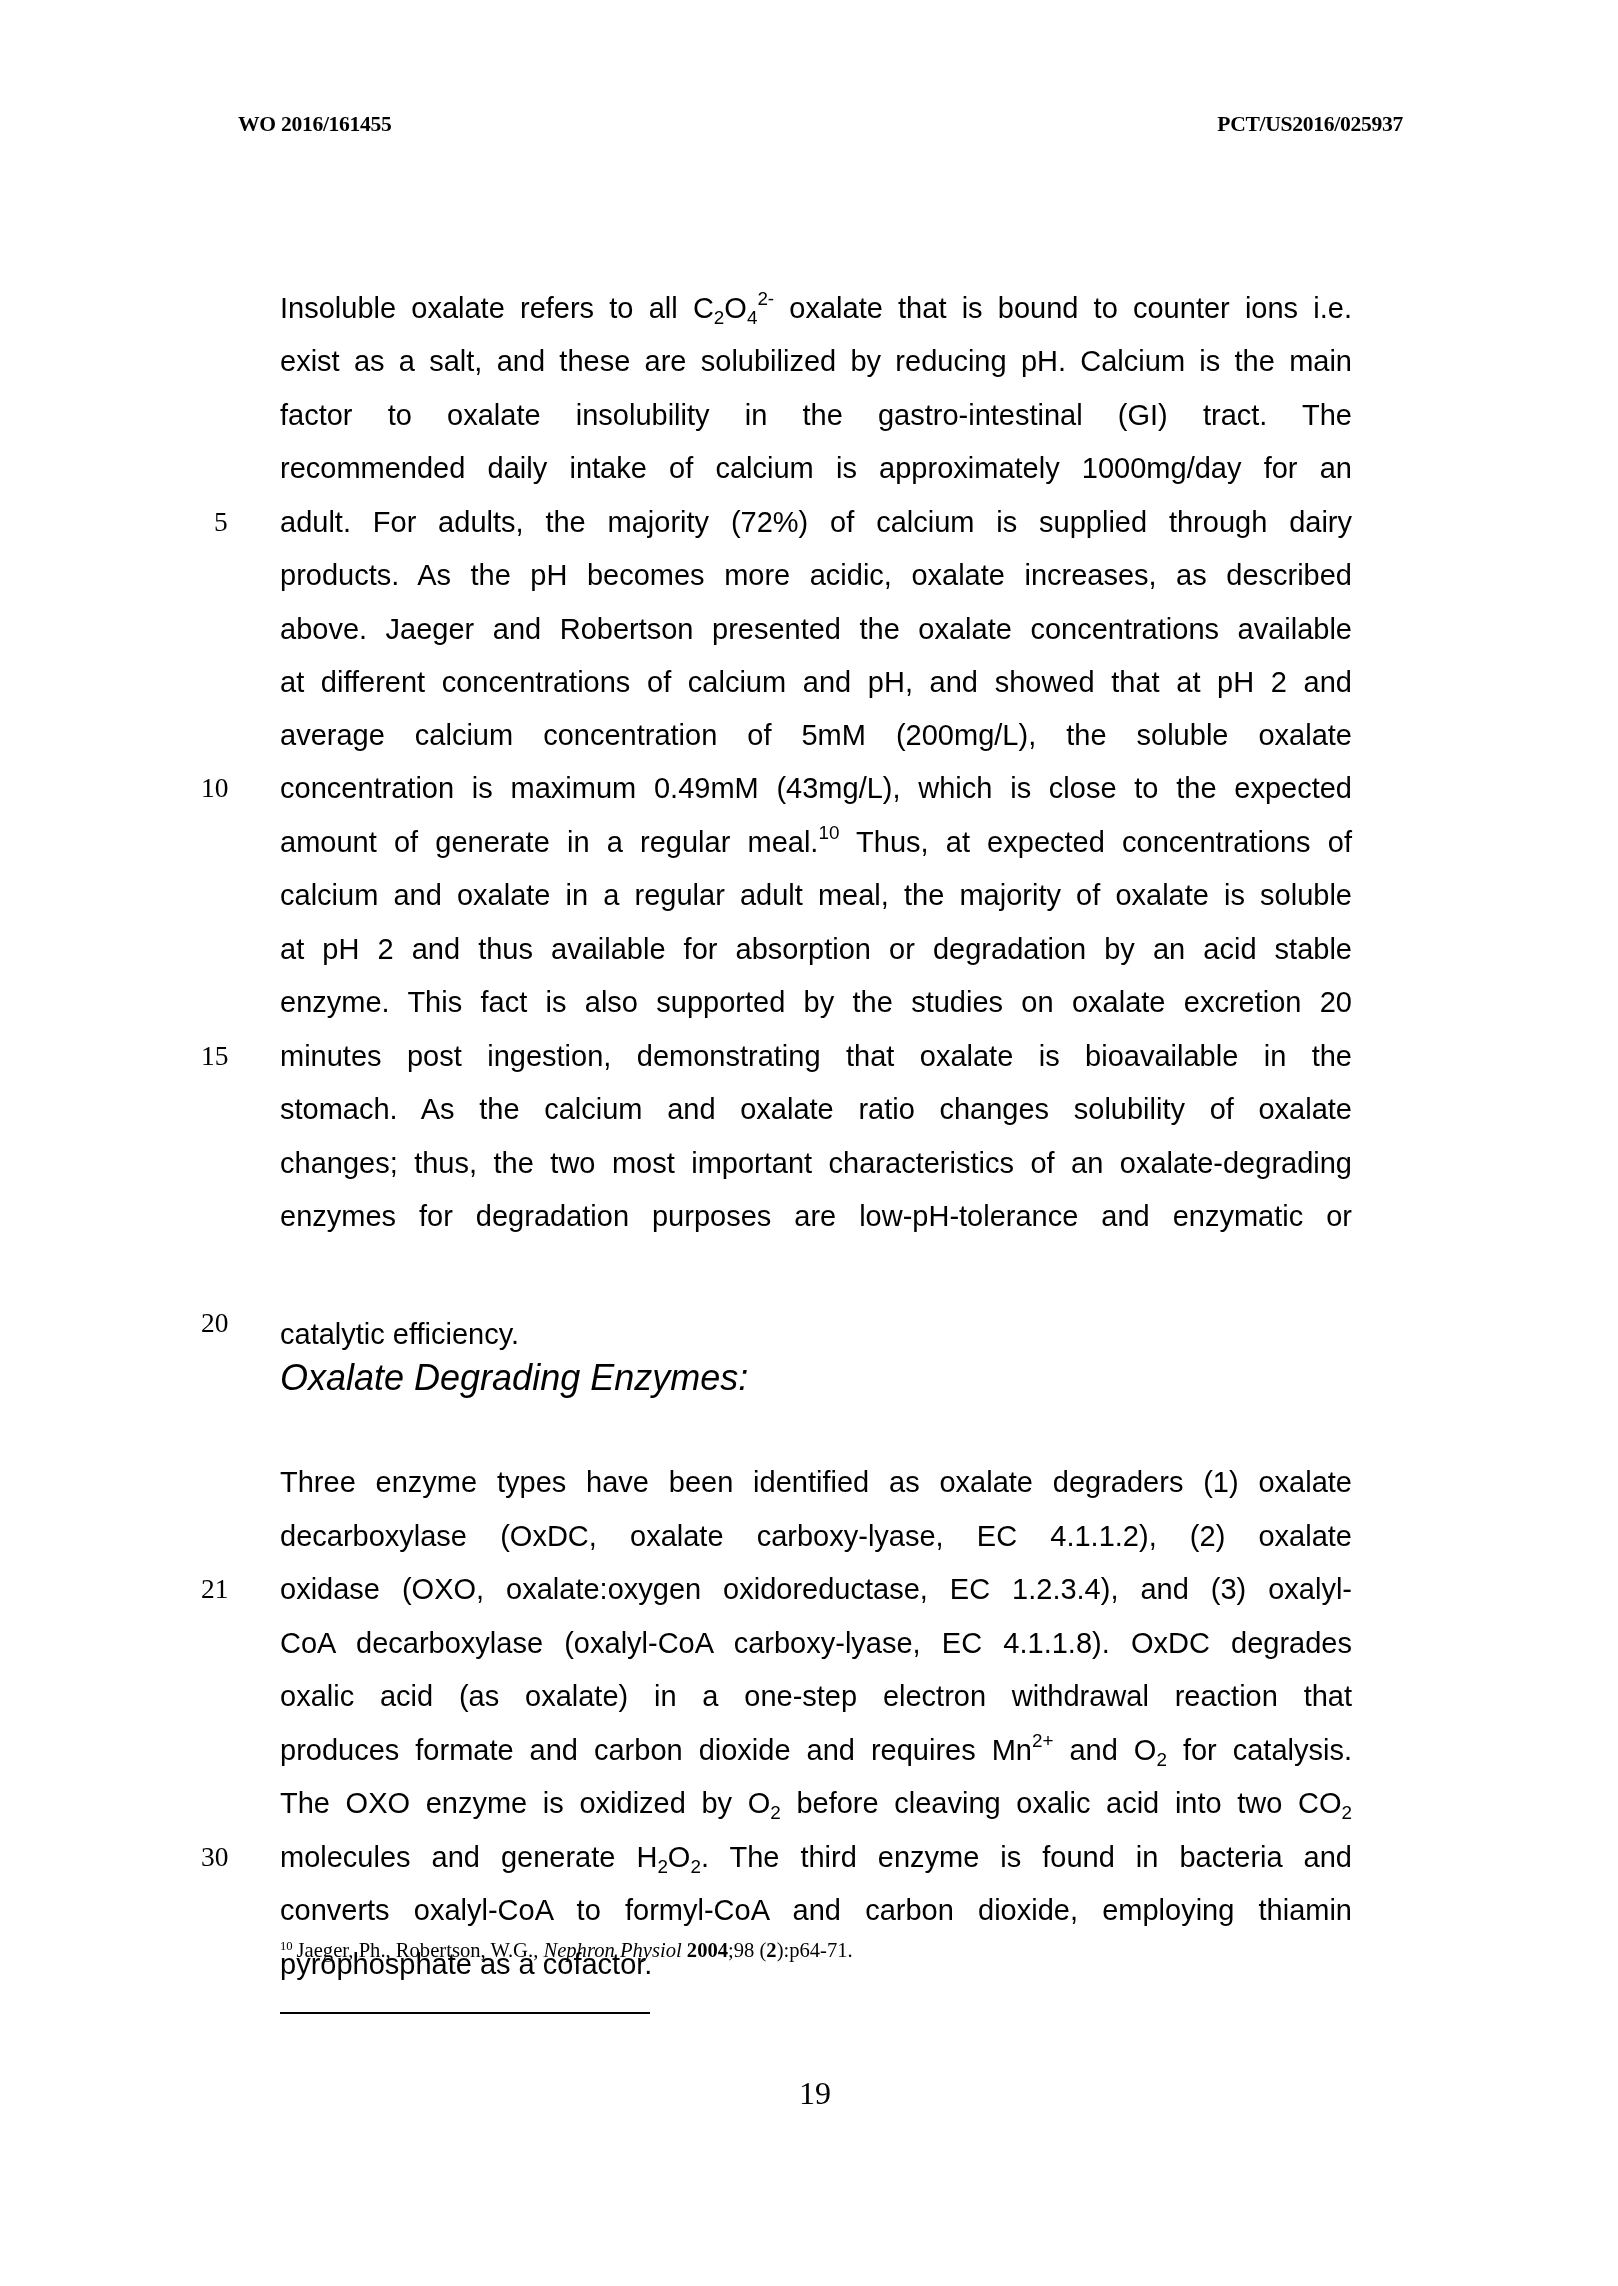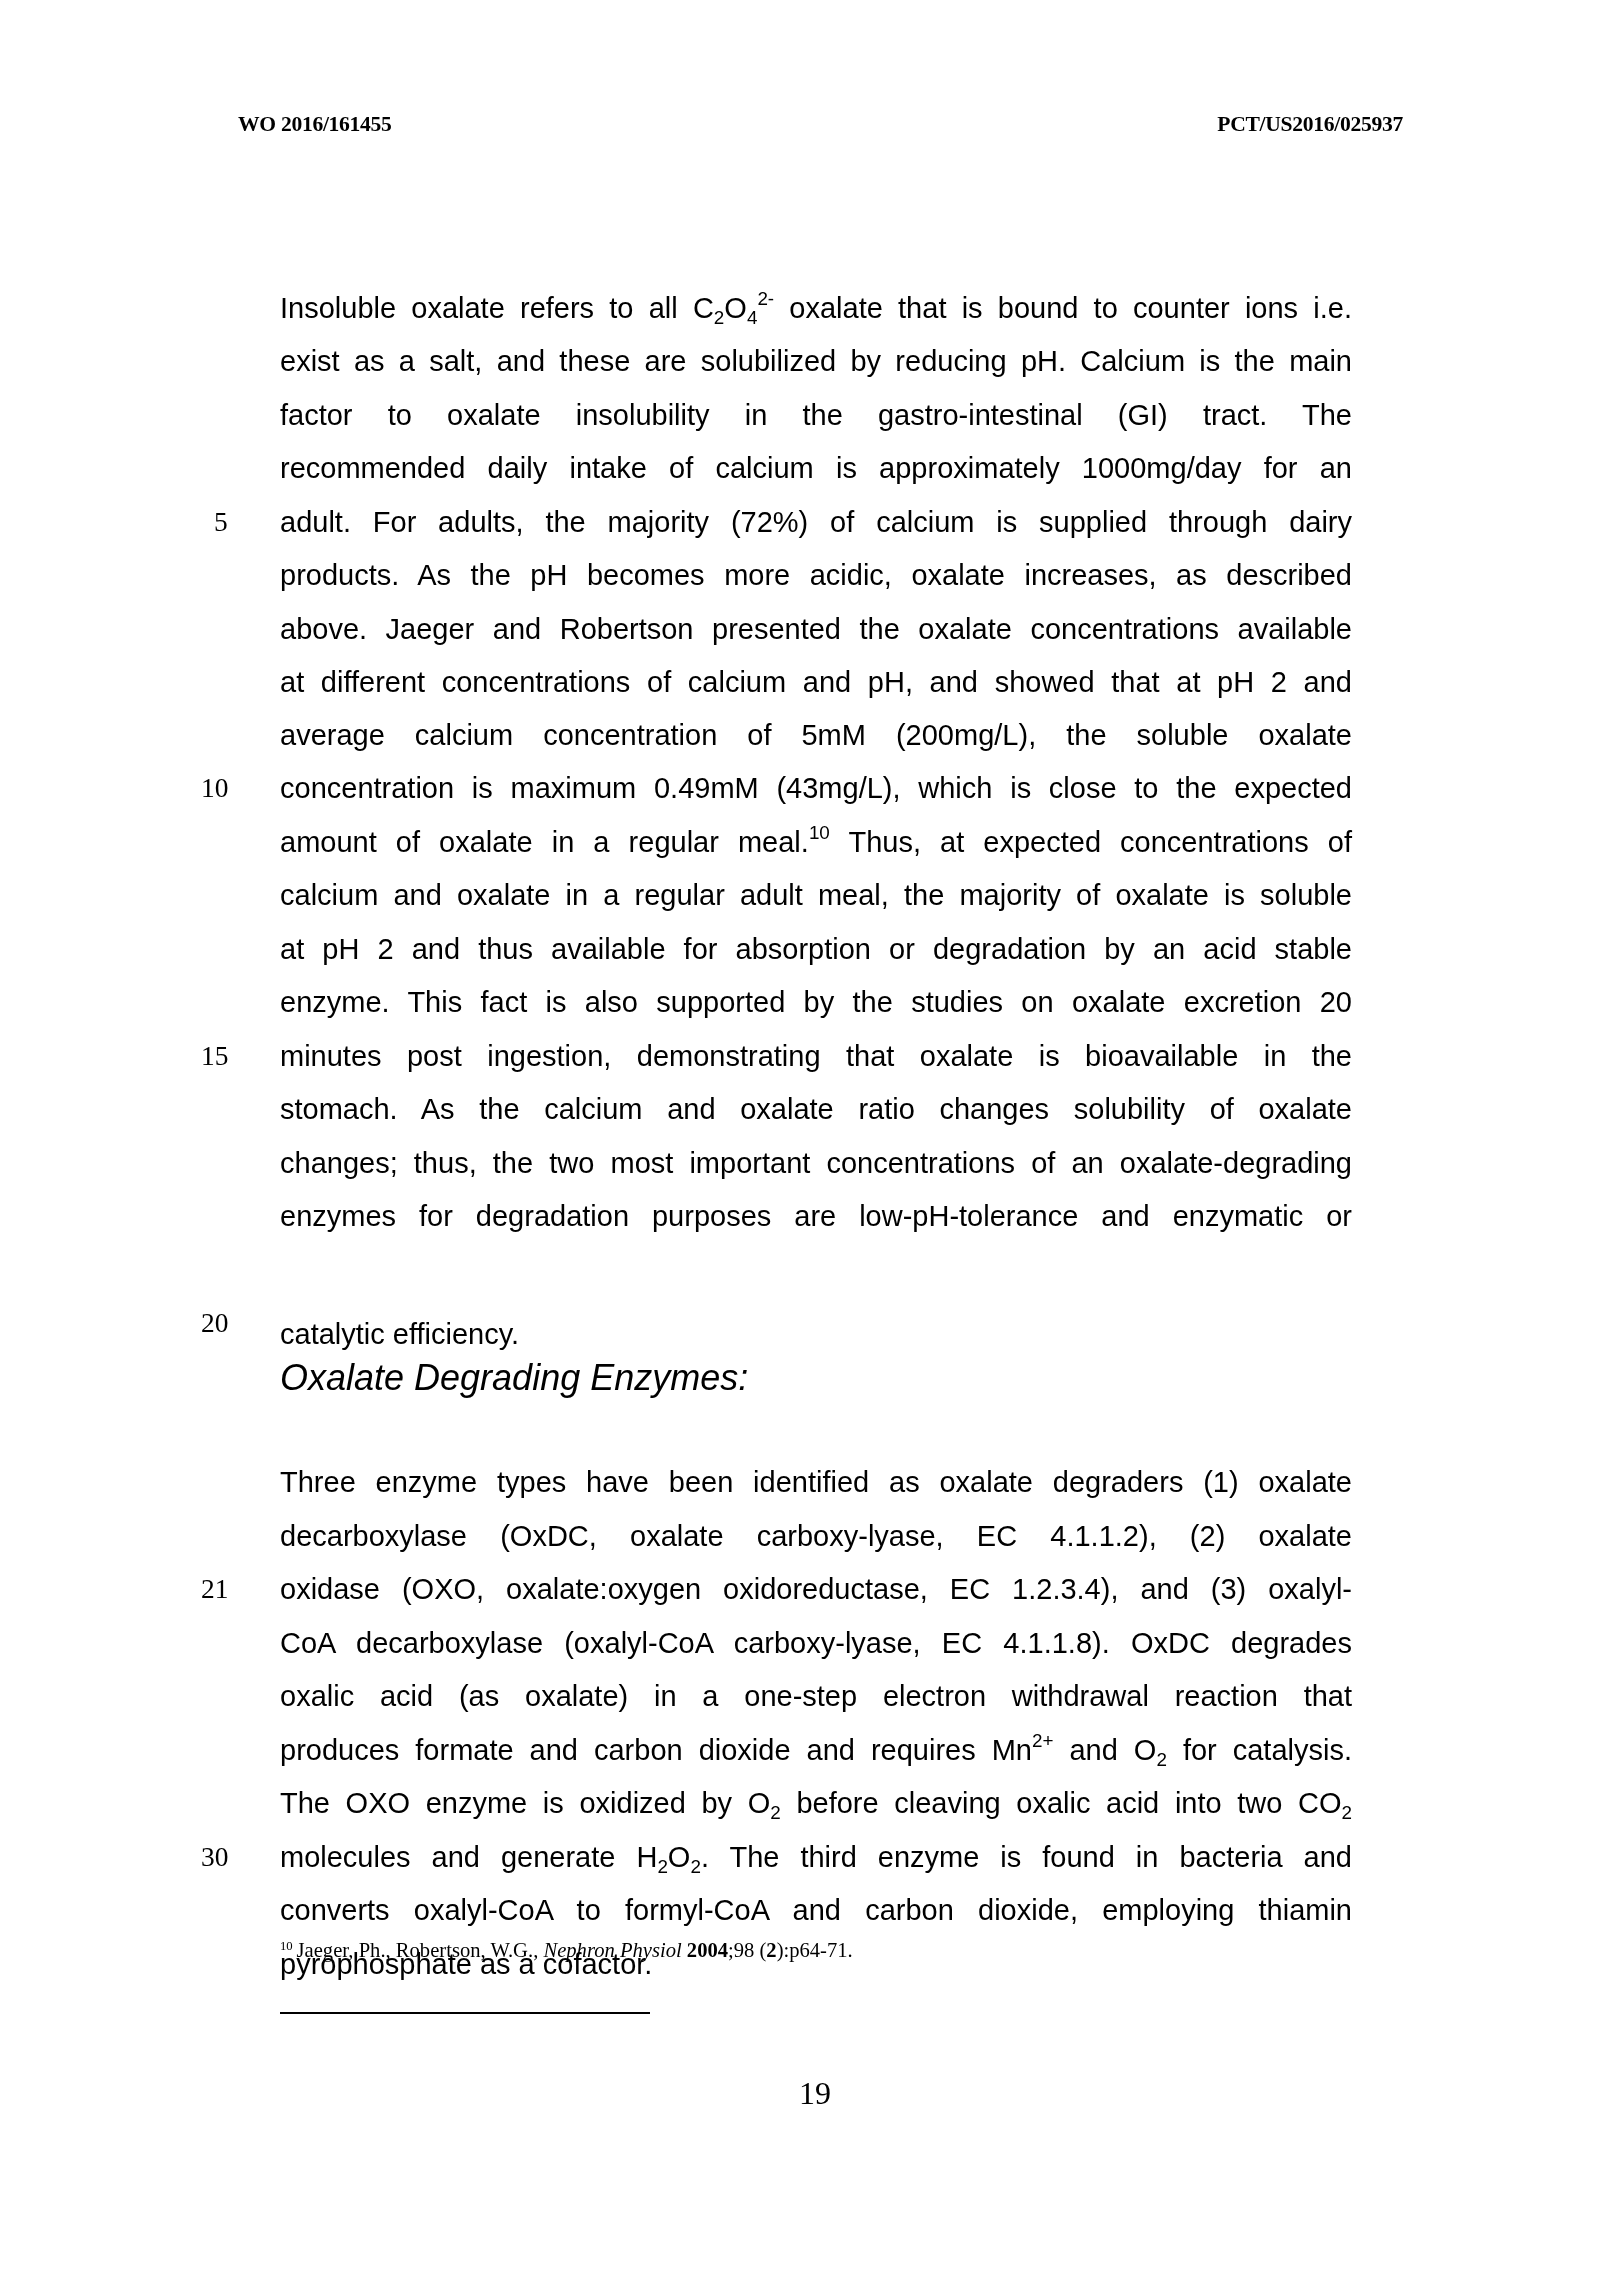--- a/index.html
+++ b/index.html
@@ -30,27 +30,27 @@
   <div class="row j" style="top:289px"><span>Insoluble oxalate refers to all C</span><sub>2</sub><span>O</span><sub>4</sub><sup>2-</sup><span> oxalate that is bound to counter ions i.e.</span></div>
   <div class="row j" style="top:342px">exist as a salt, and these are solubilized by reducing pH. Calcium is the main</div>
   <div class="row j" style="top:396px">factor to oxalate insolubility in the gastro-intestinal (GI) tract. The</div>
   <div class="row j" style="top:449px">recommended daily intake of calcium is approximately 1000mg/day for an</div>
   <div class="row j" style="top:503px">adult. For adults, the majority (72%) of calcium is supplied through dairy</div>
   <div class="row j" style="top:556px">products. As the pH becomes more acidic, oxalate increases, as described</div>
   <div class="row j" style="top:610px">above. Jaeger and Robertson presented the oxalate concentrations available</div>
   <div class="row j" style="top:663px">at different concentrations of calcium and pH, and showed that at pH 2 and</div>
   <div class="row j" style="top:716px">average calcium concentration of 5mM (200mg/L), the soluble oxalate</div>
   <div class="row j" style="top:769px">concentration is maximum 0.49mM (43mg/L), which is close to the expected</div>
-  <div class="row j" style="top:823px"><span>amount of oxalate in a regular meal.</span><sup>10</sup><span> Thus, at expected concentrations of</span></div>
+  <div class="row j" style="top:823px"><span>amount of generate in a regular meal.</span><sup>10</sup><span> Thus, at expected concentrations of</span></div>
   <div class="row j" style="top:876px">calcium and oxalate in a regular adult meal, the majority of oxalate is soluble</div>
   <div class="row j" style="top:930px">at pH 2 and thus available for absorption or degradation by an acid stable</div>
   <div class="row j" style="top:983px">enzyme.  This fact is also supported by the studies on oxalate excretion 20</div>
   <div class="row j" style="top:1037px">minutes post ingestion, demonstrating that oxalate is bioavailable in the</div>
   <div class="row j" style="top:1090px">stomach.  As the calcium and oxalate ratio changes solubility of oxalate</div>
-  <div class="row j" style="top:1144px">changes; thus, the two most important concentrations of an oxalate-degrading</div>
+  <div class="row j" style="top:1144px">changes; thus, the two most important characteristics of an oxalate-degrading</div>
   <div class="row j" style="top:1197px">enzymes for degradation purposes are low-pH-tolerance and enzymatic or</div>
   <div class="row l" style="top:1315px">catalytic efficiency.</div>
 </div>
 
 <div class="heading" style="top:1358px">Oxalate Degrading Enzymes:</div>
 
 <div>
   <div class="row j" style="top:1463px">Three enzyme types have been identified as oxalate degraders (1) oxalate</div>
   <div class="row j" style="top:1517px">decarboxylase (OxDC, oxalate carboxy-lyase, EC 4.1.1.2), (2) oxalate</div>
   <div class="row j" style="top:1570px">oxidase (OXO, oxalate:oxygen oxidoreductase, EC 1.2.3.4), and (3) oxalyl-</div>

